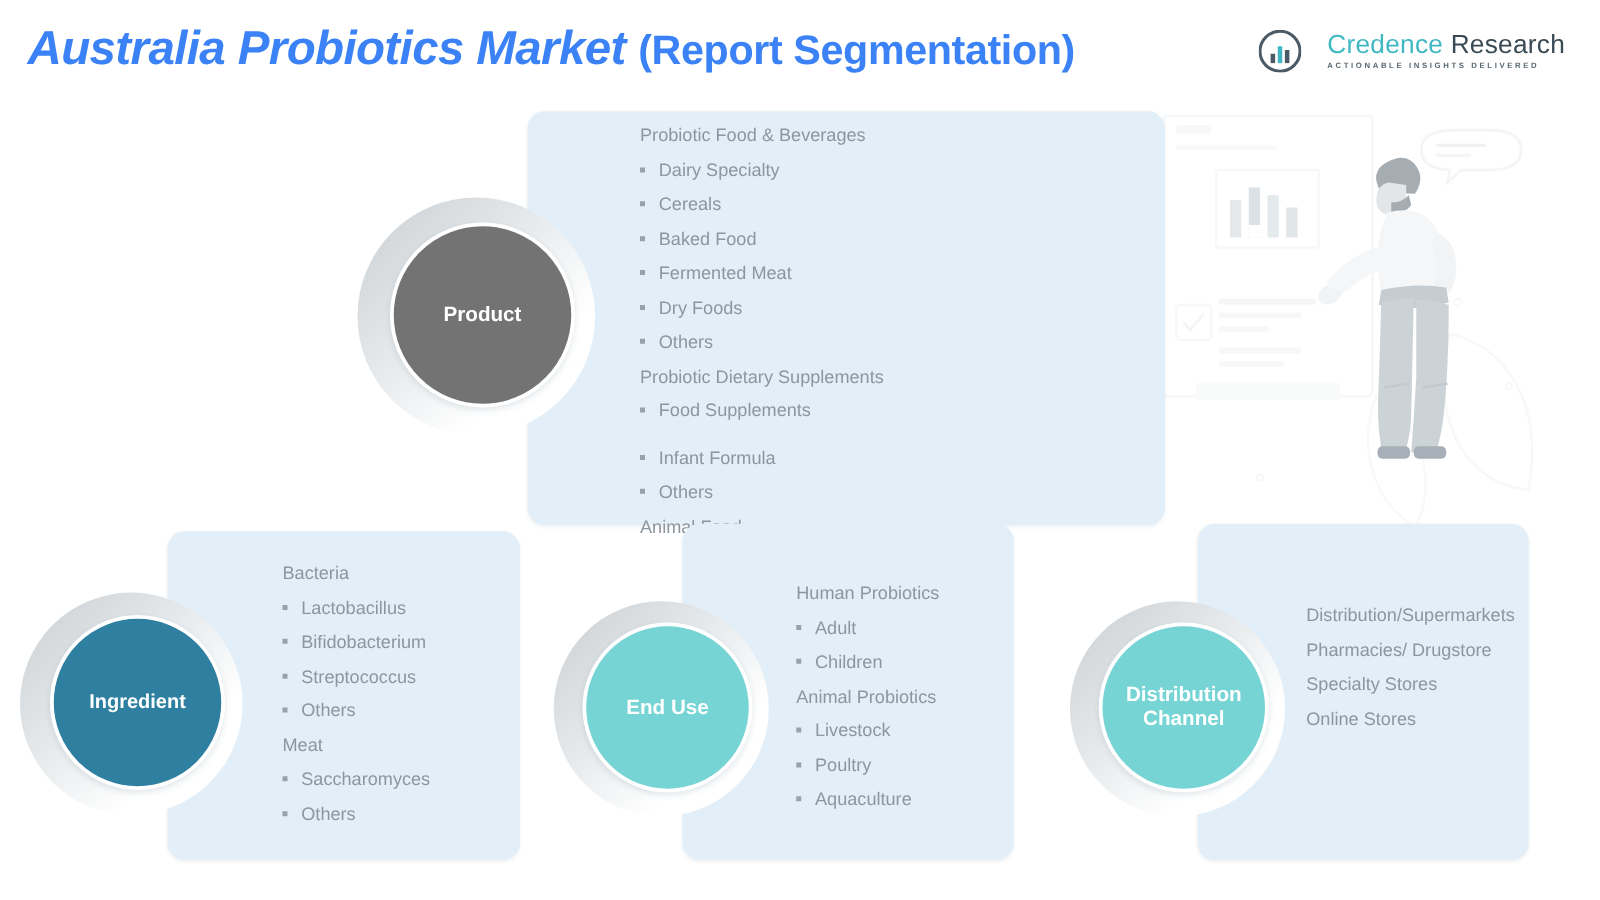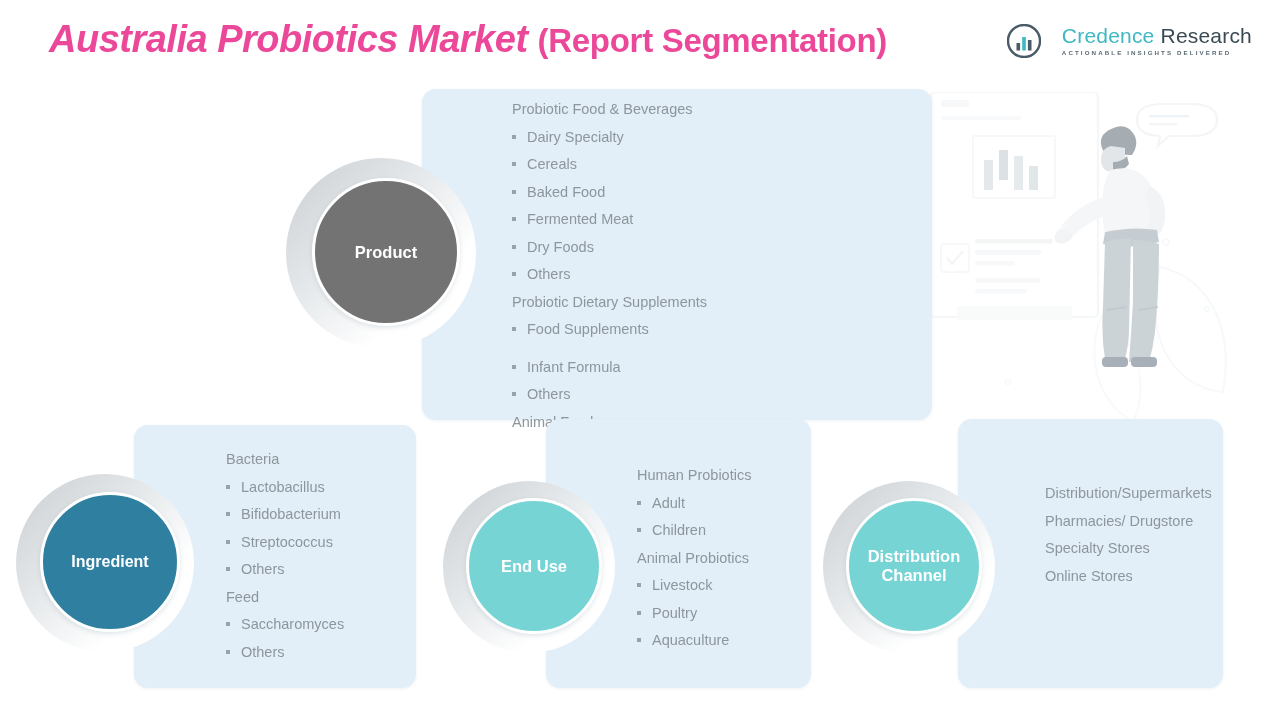--- a/index.html
+++ b/index.html
@@ -9,21 +9,21 @@
     font-family: "Liberation Sans", sans-serif;
     overflow: hidden;
   }
   #stage { position: relative; width: 1280px; height: 720px; background: #fff; }
 
   
   .header { position: absolute; left: 0; top: 0; width: 1280px; height: 80px; }
   .title {
     position: absolute; left: 22px; top: 18px;
     font-size: 38px; font-weight: bold; font-style: italic;
-    color: #ec4899; letter-spacing: -0.5px; white-space: nowrap; margin-left: 27px;
+    color: #3b82f6; letter-spacing: -0.5px; white-space: nowrap;
   }
   .title .paren {
     font-style: normal; font-size: 33px; font-weight: bold;
     letter-spacing: -0.3px;
   }
   .logo { position: absolute; right: 28px; top: 24px; display: flex; align-items: center; gap: 21px; }
   .logo-mark { width: 34px; height: 34px; position: relative; flex: none; }
   .logo-text { display: flex; flex-direction: column; line-height: 1; }
   .logo-name { font-size: 21px; color: #3a4a54; letter-spacing: .2px; white-space: nowrap; }
   .logo-name .hl { color: #3fb8c4; }
@@ -211,21 +211,21 @@
         <span>Bifidobacterium</span>
       </div>
     <div class="sub" style="margin-bottom:13px">
         <span class="bull"></span>
         <span>Streptococcus</span>
       </div>
     <div class="sub" style="margin-bottom:13px">
         <span class="bull"></span>
         <span>Others</span>
       </div>
-    <div class="grp" style="margin-bottom:13px">Feed</div>
+    <div class="grp" style="margin-bottom:13px">Meat</div>
     <div class="sub" style="margin-bottom:13px">
         <span class="bull"></span>
         <span>Saccharomyces</span>
       </div>
     <div class="sub" style="margin-bottom:13px">
         <span class="bull"></span>
         <span>Others</span>
       </div>
   </div>
   <div class="circle-wrap" style="left:16px; top:474px; width:178px; height:178px;">
@@ -267,21 +267,21 @@
     </div>
   </div>
 
   <div class="panel" style="left:958px; top:419px; width:265px; height:269px;"></div>
   <div class="panel-text" style="left:1045px; top:485px; width:178px; line-height:1.22;">
     <div class="plain" style="margin-bottom:10px">Distribution/Supermarkets</div>
     <div class="plain" style="margin-bottom:10px">Pharmacies/ Drugstore</div>
     <div class="plain" style="margin-bottom:10px">Specialty Stores</div>
     <div class="plain">Online Stores</div>
   </div>
-  <div class="circle-wrap" style="left:823px; top:481px; width:172px; height:172px;">
+  <div class="circle-wrap" style="left:856px; top:481px; width:172px; height:172px;">
     <div class="ring" style="width:172px; height:172px;"></div>
     <div class="circle" style="left:23px; top:17px; width:136px; height:136px; background:#76d4d4; font-size:16.5px; flex-direction:column;">
       <span>Distribution</span>
       <span>Channel</span>
     </div>
   </div>
 
 </div>
 
 </body></html>

